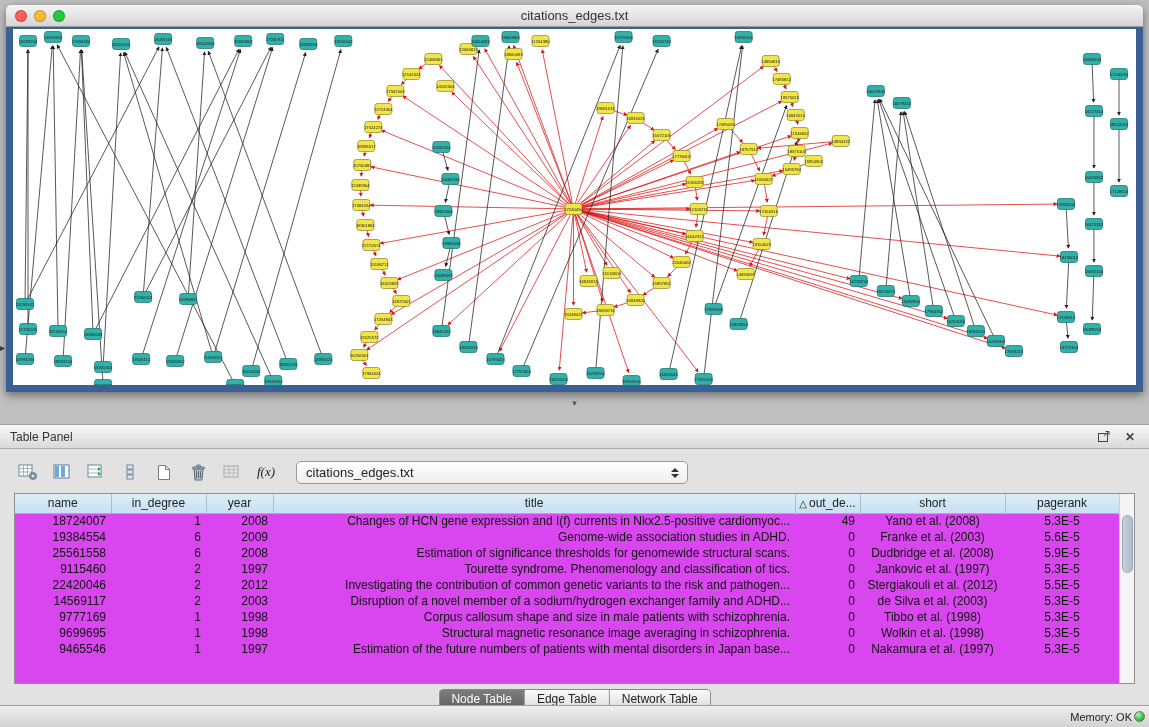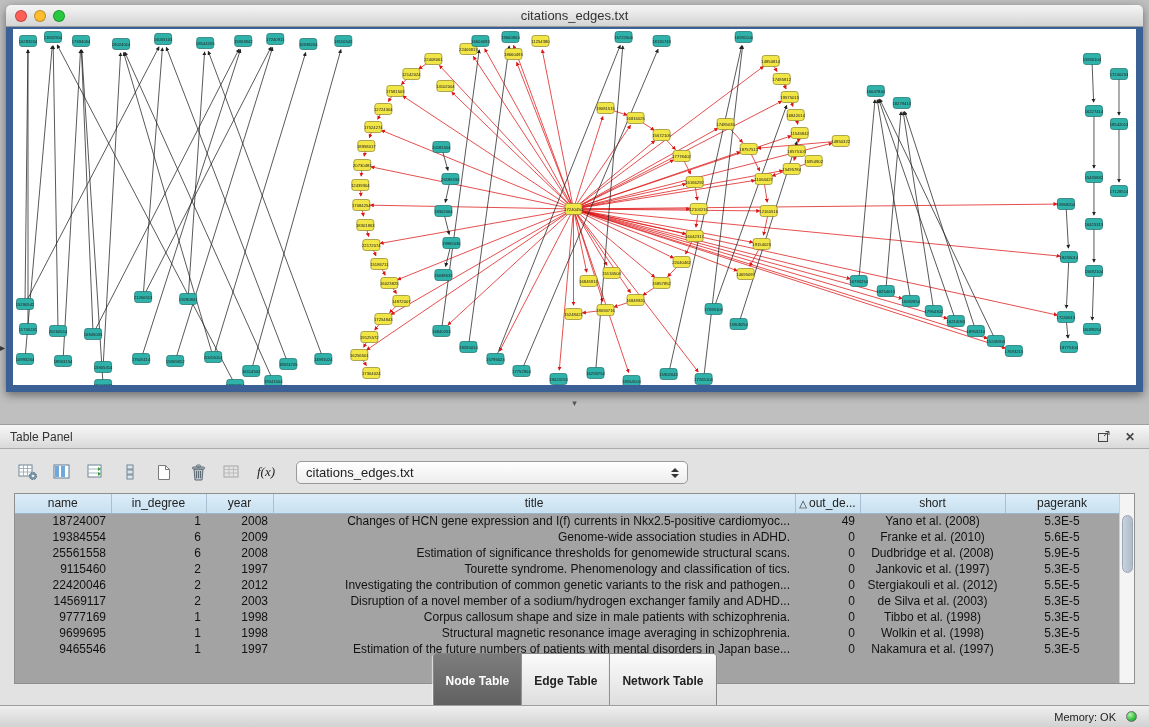--- a/index.html
+++ b/index.html
@@ -42,43 +42,43 @@
 
   .combo { margin-left:14px; width:392px; height:23px; background:linear-gradient(#ffffff,#ededed);
      border:1px solid #9a9a9a; border-radius:5px; display:flex; align-items:center; position:relative; }
   .combo-text { flex:1; font-size:13px; color:#222; padding-left:9px; white-space:nowrap; overflow:hidden; }
   .combo-arrows { width:16px; display:flex; flex-direction:column; align-items:center; justify-content:center;
      margin-right:4px; color:#333; }
   .combo-arrows i { width:0; height:0; border-left:4px solid transparent; border-right:4px solid transparent; display:block; }
   .arr-up { border-bottom:4px solid #333; margin-bottom:2px; }
   .arr-dn { border-top:4px solid #333; }
 
-  .table-wrap { position:relative; margin:0 14px; height:191px; border:1px solid #8f8f8f; background:#a3a3a3; overflow:hidden; }
+  .table-wrap { position:relative; margin:0 14px; height:191px; border:1px solid #8f8f8f; background:#d946ef; overflow:hidden; }
   table.data { border-collapse:collapse; table-layout:fixed; width:1104px; font-size:12px; color:#111; }
   table.data th { height:19px; background:linear-gradient(#dcedf8,#c8e0f0); border-right:1px solid #a9c0d2;
      border-bottom:1px solid #9ab4c8; font-weight:normal; font-size:12px; color:#222; text-align:center;
      overflow:hidden; white-space:nowrap; }
   table.data td { height:16px; padding:0 5px; white-space:nowrap; overflow:hidden; }
   td.al { text-align:right; } td.ac { text-align:center; }
   .sort-tri { font-size:10px; margin-right:2px; }
   .vscroll { position:absolute; top:0; right:0; width:15px; height:100%; background:#f4f4f4; border-left:1px solid #cfcfcf; }
   .vthumb { position:absolute; top:21px; left:2px; width:11px; height:58px; border-radius:6px;
      background:linear-gradient(90deg,#c9d2dc,#aebbc9); border:1px solid #9aa7b4; }
 
   .tabs { position:absolute; bottom:11px; left:50%; transform:translateX(-50%); display:flex;
      border:1px solid #858585; border-radius:4px; overflow:hidden; box-shadow:0 1px 1px rgba(255,255,255,.7); }
-  .tab { font-size:12px; padding:20px 12px; background:linear-gradient(#fbfbfb,#dcdcdc); color:#222;
-     border-right:1px solid #8c8c8c; line-height:15px;font-weight:bold; }
+  .tab { font-size:12px; padding:2px 12px; background:linear-gradient(#fbfbfb,#dcdcdc); color:#222;
+     border-right:1px solid #8c8c8c; line-height:15px; }
   .tab:last-child { border-right:none; }
   .tab.active { background:linear-gradient(#7d7d7d,#5f5f5f); color:#fff; }
 
   
   .statusbar { position:absolute; top:705px; left:0; width:1149px; height:22px;
      background:linear-gradient(#efefef,#d2d2d2); border-top:1px solid #9e9e9e;
-     display:flex; align-items:center; justify-content:flex-end; padding-right:12px; gap:10px; }
+     display:flex; align-items:center; justify-content:flex-end; padding-right:4px; gap:2px; }
   .mem-label { font-size:11px; color:#222; }
   .mem-dot { width:11px; height:11px; border-radius:50%; border:1px solid #6f6f6f;
      background:radial-gradient(circle at 35% 30%, #b8f0b0, #35c13f 60%, #1d8f2a); }
 </style>
 </head>
 <body>
 
 <div class="graph-window">
   <div class="titlebar">
     <div class="traffic">
@@ -856,21 +856,21 @@
             <td class="al">49</td>
             <td class="ac">Yano et al. (2008)</td>
             <td class="ac">5.3E-5</td>
           </tr>
           <tr>
             <td class="al">19384554</td>
             <td class="al">6</td>
             <td class="al">2009</td>
             <td class="al">Genome-wide association studies in ADHD.</td>
             <td class="al">0</td>
-            <td class="ac">Franke et al. (2010)</td>
+            <td class="ac">Franke et al. (2003)</td>
             <td class="ac">5.6E-5</td>
           </tr>
           <tr>
             <td class="al">25561558</td>
             <td class="al">6</td>
             <td class="al">2008</td>
             <td class="al">Estimation of significance thresholds for genomewide structural scans.</td>
             <td class="al">0</td>
             <td class="ac">Dudbridge et al. (2008)</td>
             <td class="ac">5.9E-5</td>

